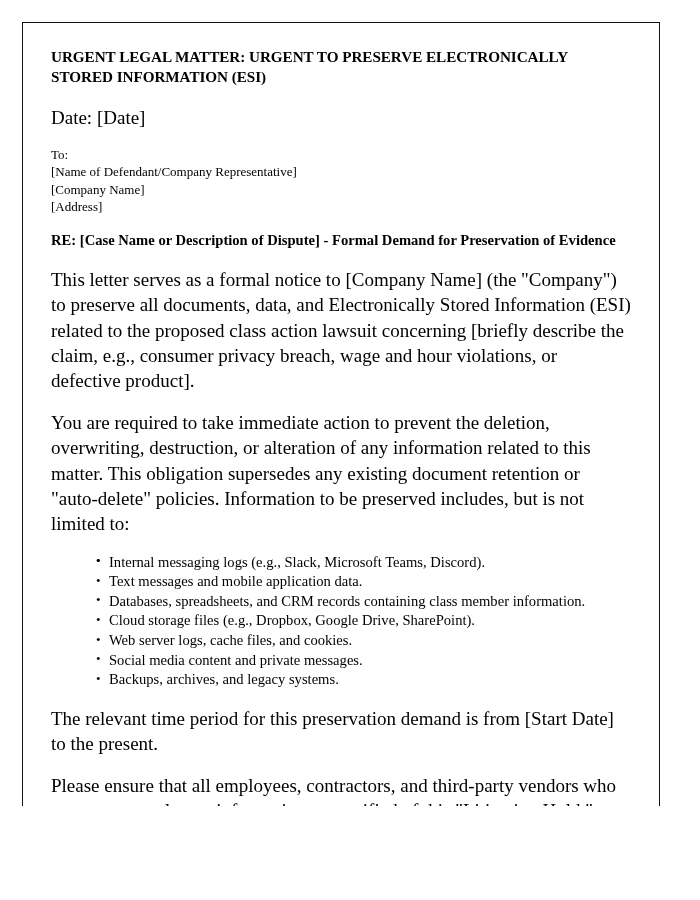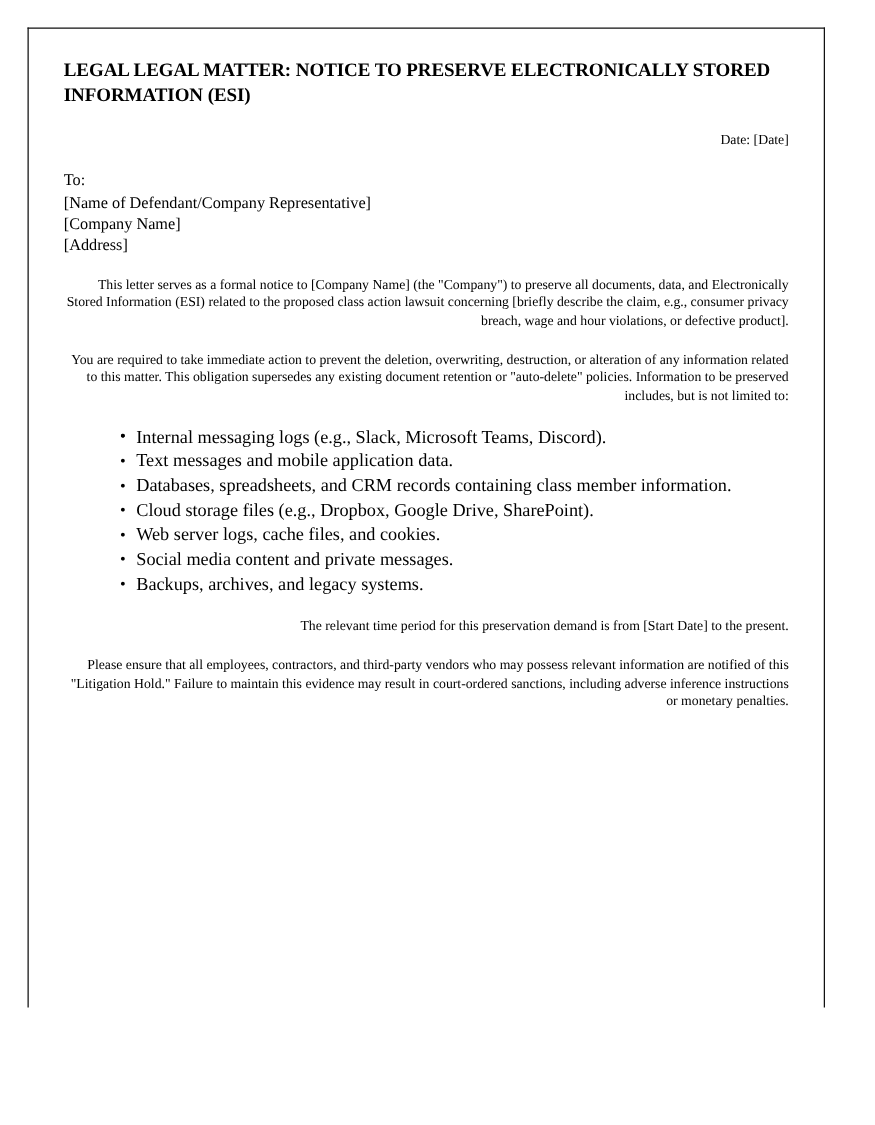--- a/index.html
+++ b/index.html
@@ -34,24 +34,24 @@
 
   .doc-title {
     font-size: 15.2px;
     font-weight: bold;
     line-height: 1.34;
     margin: 0 0 17px 0;
     letter-spacing: -0.05px;
   }
 
   p.para {
-    font-size: 11px;
+    font-size: 19px;
     line-height: 1.335;
     margin: 0 0 16px 0;
-    text-align: right;
+    text-align: left;
   }
 
   .block-lines {
     font-size: 13px;
     line-height: 1.335;
     margin: 0 0 16px 0;
   }
   .block-lines .ln {
     display: block;
     white-space: pre;
@@ -83,31 +83,32 @@
     font-size: 13px;
     line-height: 1.45;
   }
 </style>
 </head>
 <body>
 
 <div class="page">
   <div class="page-inner">
 
-    <h1 class="doc-title">LEGAL LEGAL MATTER: NOTICE TO PRESERVE ELECTRONICALLY STORED INFORMATION (ESI)</h1>
+    <h1 class="doc-title">URGENT LEGAL MATTER: URGENT TO PRESERVE ELECTRONICALLY STORED INFORMATION (ESI)</h1>
 
     <p class="para">Date: [Date]</p>
 
     <div class="block-lines">
       <span class="ln">To:</span>
       <span class="ln">[Name of Defendant/Company Representative]</span>
       <span class="ln">[Company Name]</span>
       <span class="ln">[Address]</span>
     </div>
 
+    <p class="re-line">RE: [Case Name or Description of Dispute] - Formal Demand for Preservation of Evidence</p>
 
 
     <p class="para">This letter serves as a formal notice to [Company Name] (the "Company") to preserve all documents, data, and Electronically Stored Information (ESI) related to the proposed class action lawsuit concerning [briefly describe the claim, e.g., consumer privacy breach, wage and hour violations, or defective product].</p>
 
     <p class="para">You are required to take immediate action to prevent the deletion, overwriting, destruction, or alteration of any information related to this matter. This obligation supersedes any existing document retention or "auto-delete" policies. Information to be preserved includes, but is not limited to:</p>
 
     <ul class="preserve-list">
       <li><span class="bullet">•</span></li>
       <li><span class="bullet">•</span><span>Internal messaging logs (e.g., Slack, Microsoft Teams, Discord).</span></li>
       <li><span class="bullet">•</span><span>Text messages and mobile application data.</span></li>

